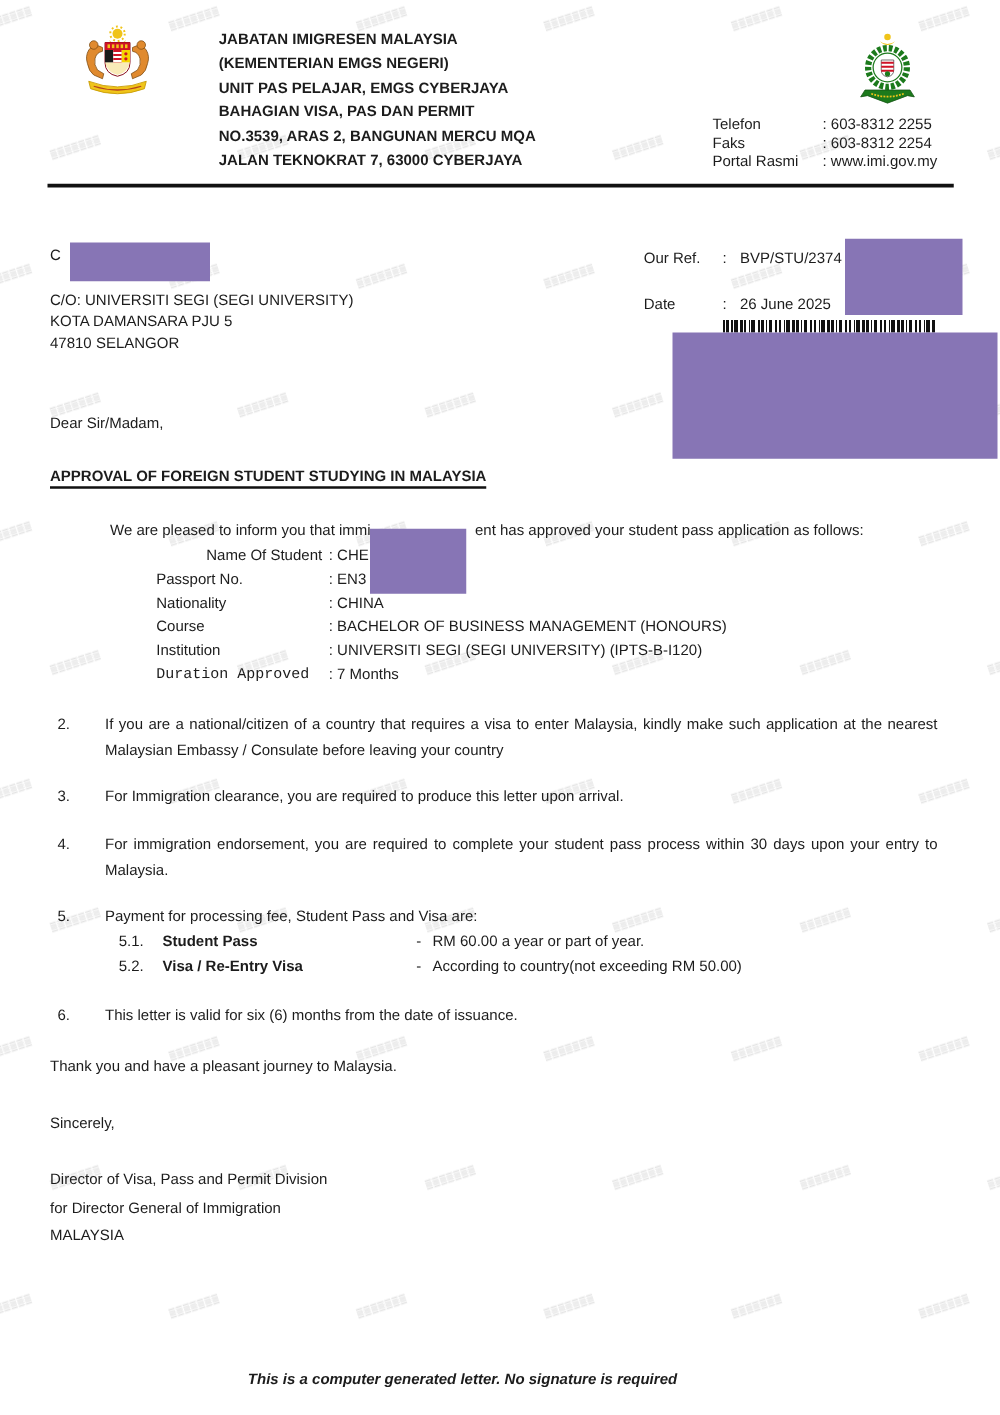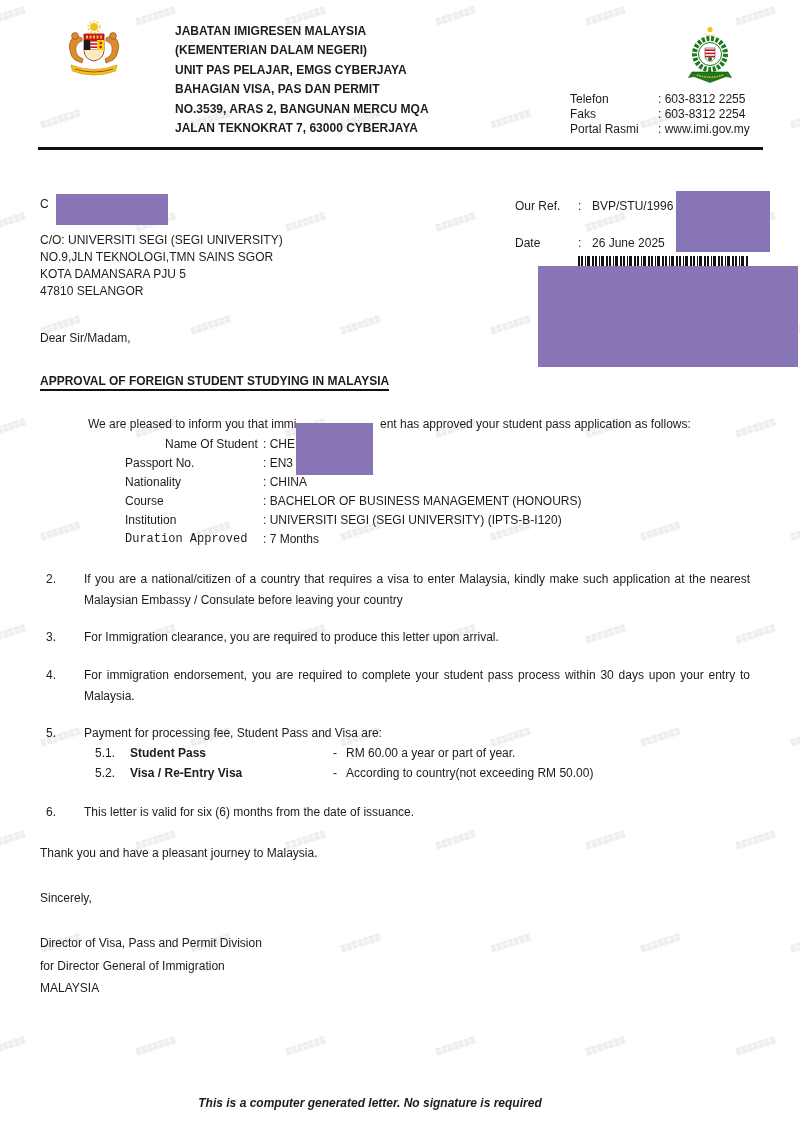--- a/index.html
+++ b/index.html
@@ -149,21 +149,21 @@
       <path d="M48 18 q7 -4 11 2 q3 5 1 11 q-1 6 -5 9 l-7 3 l-1 -4 l5 -3 q3 -4 2 -9 q-1 -5 -6 -6 z"></path>
       <circle cx="55" cy="16" r="3.4"></circle>
     </g>
 
     <path d="M13 45 q23 9 46 0 l-1.5 6 q-21.5 8 -43 0 z" fill="#f0c419" stroke="#c79a00" stroke-width="0.7"></path>
     <path d="M17 49 q19 6 38 0" fill="none" stroke="#a6231f" stroke-width="1" opacity="0.8"></path>
   </svg>
 
   <div class="abs agency">
     <div>JABATAN IMIGRESEN MALAYSIA</div>
-    <div>(KEMENTERIAN DALAM NEGERI)</div>
+    <div>(KEMENTERIAN EMGS NEGERI)</div>
     <div>UNIT PAS PELAJAR, EMGS CYBERJAYA</div>
     <div>BAHAGIAN VISA, PAS DAN PERMIT</div>
     <div>NO.3539, ARAS 2, BANGUNAN MERCU MQA</div>
     <div>JALAN TEKNOKRAT 7, 63000 CYBERJAYA</div>
   </div>
 
   <svg class="abs" style="left:685px; top:24px;" width="50" height="64" viewBox="0 0 50 64">
     <circle cx="25" cy="5.5" r="2.6" fill="#f0c419"></circle>
     <path d="M19 9 a7.5 7.5 0 0 0 12 0 a9 9 0 0 1 -12 0 z" fill="#f0c419"></path>
     <circle cx="25" cy="30" r="15.5" fill="none" stroke="#1c7a1c" stroke-width="5" stroke-dasharray="3 1.6"></circle>
@@ -186,28 +186,27 @@
   <div class="abs contact-label" style="top:122px;">Portal Rasmi</div>
   <div class="abs contact-value" style="top:122px;">: www.imi.gov.my</div>
 
   <div class="abs rule"></div>
 
   <div class="abs" style="left:40px; top:197px;">C</div>
   <div class="redact" id="redact-name" style="left: 56px; top: 194px; width: 112px; height: 31px; background: rgb(135, 117, 181);"></div>
 
   <div class="abs addr" style="top:232px;">
     <div>C/O: UNIVERSITI SEGI (SEGI UNIVERSITY)</div>
-    <div>NO.9,JLN TEKNOLOGI,TMN SAINS SGOR</div>
     <div>KOTA DAMANSARA PJU 5</div>
     <div>47810 SELANGOR</div>
   </div>
 
   <div class="abs meta-label" style="top:199px;">Our Ref.</div>
   <div class="abs meta-sep" style="top:199px;">:</div>
-  <div class="abs meta-value" style="top:199px;">BVP/STU/1996</div>
+  <div class="abs meta-value" style="top:199px;">BVP/STU/2374</div>
   <div class="redact" style="left: 676px; top: 191px; width: 94px; height: 61px; background: rgb(135, 117, 181);"></div>
 
   <div class="abs meta-label" style="top:236px;">Date</div>
   <div class="abs meta-sep" style="top:236px;">:</div>
   <div class="abs meta-value" style="top:236px;">26 June 2025</div>
 
   <div class="abs barcode"></div>
   <div class="redact" style="left: 538px; top: 266px; width: 260px; height: 101px; background: rgb(135, 117, 181);"></div>
 
   <div class="abs" style="left:40px; top:331px;">Dear Sir/Madam,</div>

